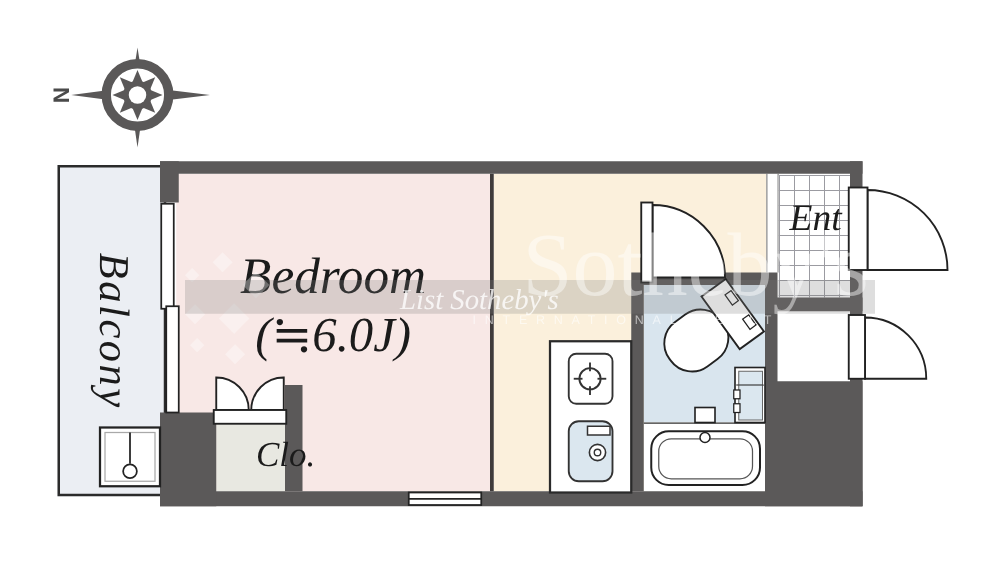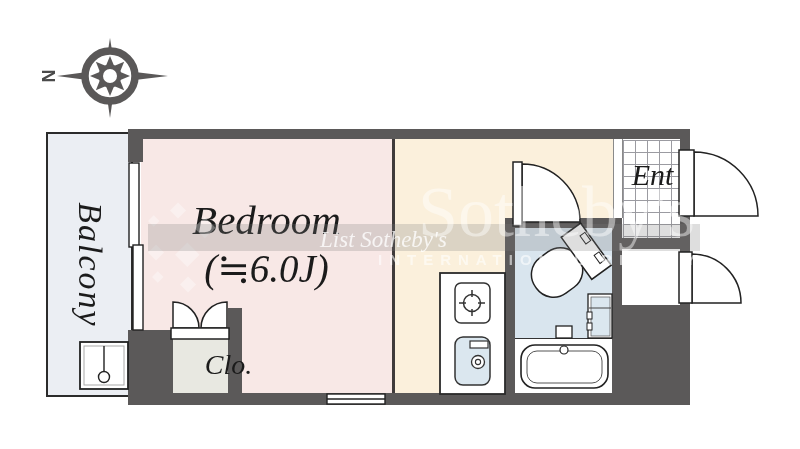--- a/index.html
+++ b/index.html
@@ -27,22 +27,22 @@
   .ub-tub-area{left:515px;top:338px;width:97px;height:55px;background:#fff;border-top:1px solid #333;}
   .closet{left:173px;top:337px;width:55px;height:56px;background:var(--closet,#e8e8e1);}
   
   .wm{position:absolute;inset:0;z-index:9;pointer-events:none;}
   .wm .big{position:absolute;font-family:"Liberation Serif","DejaVu Serif",serif;
            color:rgba(255,255,255,0.45);line-height:1;}
   .wm .band{position:absolute;left:148px;top:224px;width:552px;height:27px;
             background:rgba(125,125,125,0.25);}
   .wm .band-text{position:absolute;left:320px;top:227px;font-family:"Liberation Serif",serif;
             font-size:23px;color:rgba(255,255,255,0.78);font-style:italic;}
-  .wm .subtitle{position:absolute;left:378px;top:251px;font-size:15px;letter-spacing:7px;
-            color:rgba(255,255,255,0.58);font-family:"Liberation Sans",sans-serif;font-weight:bold;}
+  .wm .subtitle{position:absolute;left:378px;top:251px;font-size:10px;letter-spacing:7px;
+            color:rgba(255,255,255,0.58);font-family:"Liberation Sans",sans-serif;}
   .wm .dia{position:absolute;color:rgba(255,255,255,0.35);line-height:1;}
   .lbl-bedroom{left:141px;top:198px;width:251px;flex-direction:column;}
   .lbl-bedroom .l1{font-size:41px;line-height:1.1;}
   .lbl-bedroom .l2{font-size:39px;line-height:1.1;margin-top:5px;
                    font-family:"Liberation Serif","DejaVu Serif","DejaVu Sans",serif;}
   .lbl-balcony{left:46px;top:132px;width:87px;height:265px;}
   .lbl-balcony span{transform:rotate(90deg);font-size:34px;letter-spacing:2px;}
   .lbl-clo{left:171px;top:339px;width:59px;height:52px;font-size:28px;margin-left:28px;}
   .lbl-ub{left:517px;top:282px;width:80px;height:45px;font-size:38px;}
   .lbl-ent{left:623px;top:140px;width:59px;height:70px;font-size:30px;}

